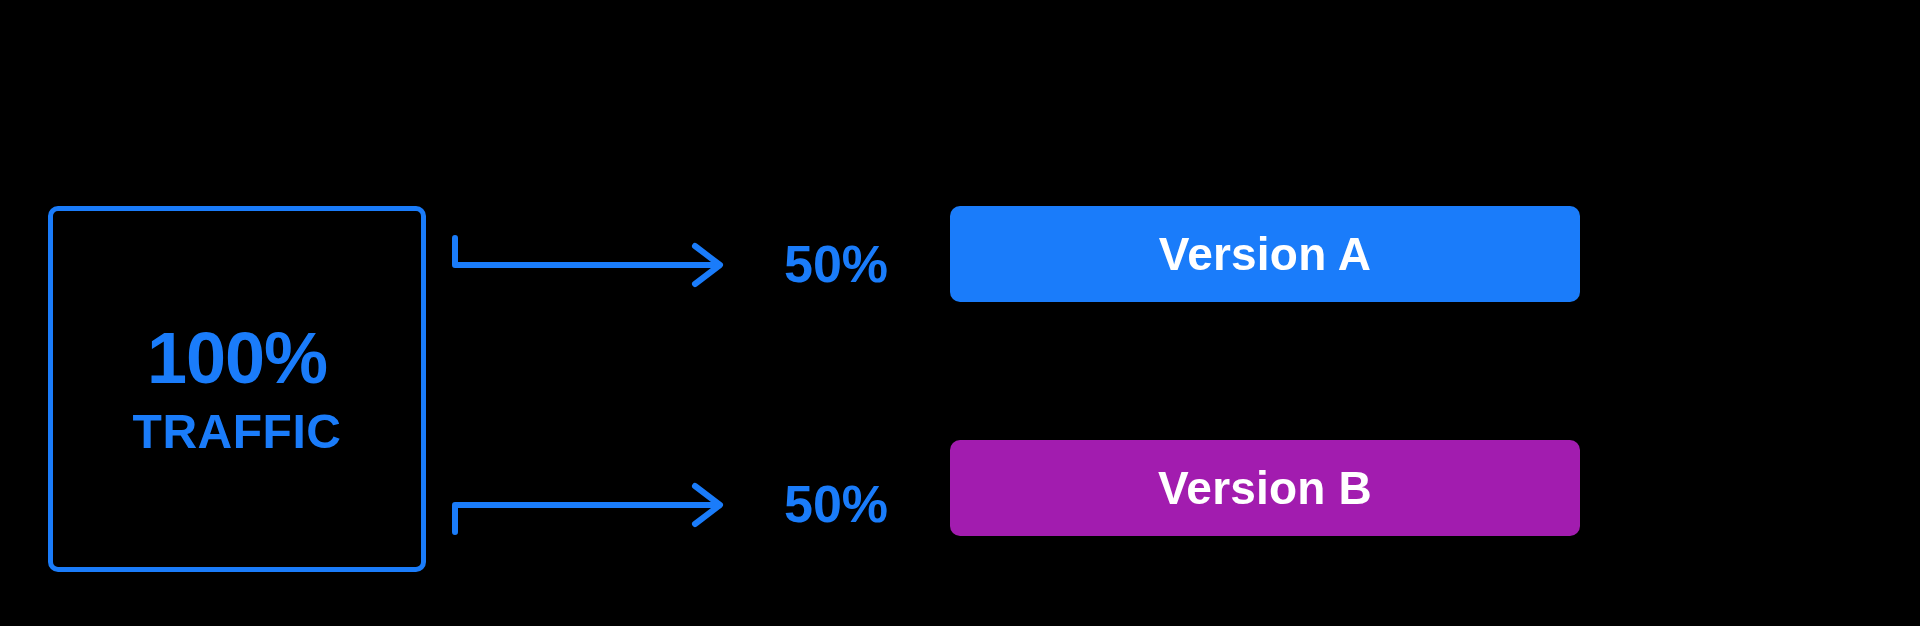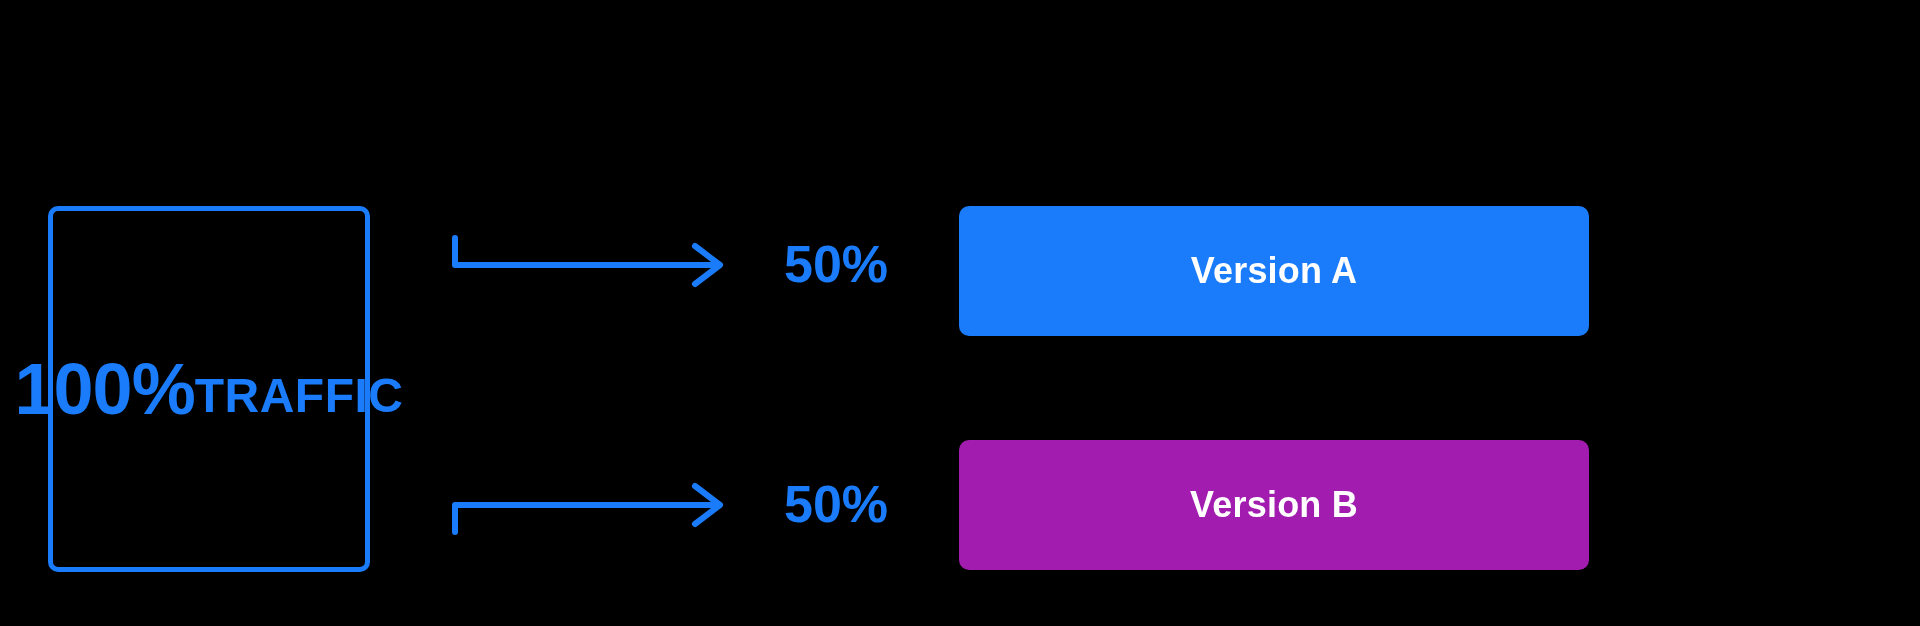--- a/index.html
+++ b/index.html
@@ -18,27 +18,28 @@
     height: 626px;
     background: #000000;
     overflow: hidden;
   }
 
   
   .traffic-box {
     position: absolute;
     left: 48px;
     top: 206px;
-    width: 322px;
+    width: 378px;
     height: 366px;
     box-sizing: border-box;
     border: 5px solid #1a7cfa;
     border-radius: 10px;
     background: transparent;
     display: flex;
+    flex-direction: column;
     align-items: center;
     justify-content: center;
   }
   .traffic-pct {
     color: #1a7cfa;
     font-size: 72px;
     font-weight: bold;
     line-height: 1.0;
     letter-spacing: -1px;
   }
@@ -74,30 +75,29 @@
     margin-left: 12px;
   }
   .split-label.label-a { top: 238px; }
   .split-label.label-b { top: 478px; }
 
   
   .variant-box {
     position: absolute;
     left: 950px;
     width: 630px;
-    height: 130px;
+    height: 96px;
     border-radius: 10px;
     display: flex;
     align-items: center;
     justify-content: center;
     color: #ffffff;
-    font-size: 36px;
+    font-size: 46px;
     font-weight: bold;
     letter-spacing: 0.2px;
-    margin-left: 9px;
   }
   .variant-box.variant-a {
     top: 206px;
     background: #1a7cfa;
   }
   .variant-box.variant-b {
     top: 440px;
     background: #a21caf;
   }
 </style>

